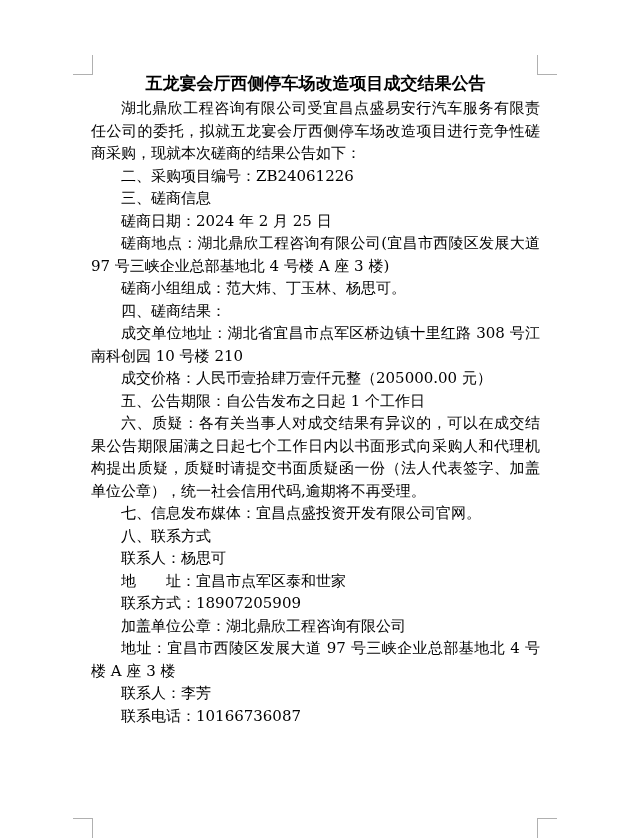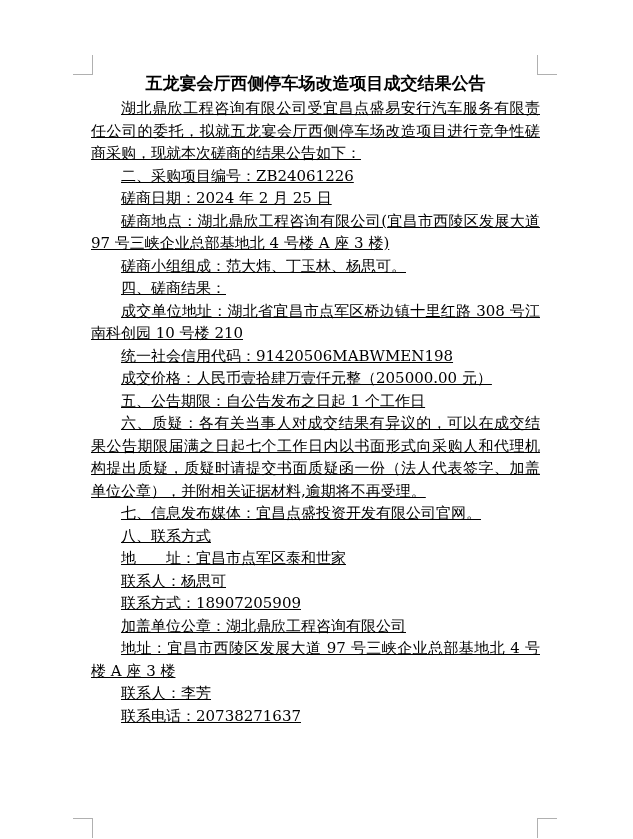--- a/index.html
+++ b/index.html
@@ -40,21 +40,21 @@
   }
   .doc-title {
     margin: 0;
     font-size: 17px;
     font-weight: bold;
     line-height: 28px;
     text-align: center;
     white-space: nowrap;
     letter-spacing: 0;
   }
-  .doc-body { margin: 0; text-decoration: underline; }
+  .doc-body { margin: 0; }
   .para {
     margin: 0;
     font-size: 15px;
     line-height: 22.5px;
     text-align: justify;
     text-indent: 2em;
     word-break: normal;
     overflow-wrap: break-word;
   }
 </style>
@@ -65,33 +65,33 @@
   <div class="crop tl"></div>
   <div class="crop tr"></div>
   <div class="crop bl"></div>
   <div class="crop br"></div>
 
   <div class="content">
     <h1 class="doc-title">五龙宴会厅西侧停车场改造项目成交结果公告</h1>
     <div class="doc-body">
         <p class="para">湖北鼎欣工程咨询有限公司受宜昌点盛易安行汽车服务有限责任公司的委托，拟就五龙宴会厅西侧停车场改造项目进行竞争性磋商采购，现就本次磋商的结果公告如下：</p>
         <p class="para">二、采购项目编号：ZB24061226</p>
+        <p class="para">三、磋商信息</p>
         <p class="para">磋商日期：2024 年 2 月 25 日</p>
         <p class="para">磋商地点：湖北鼎欣工程咨询有限公司(宜昌市西陵区发展大道 97 号三峡企业总部基地北 4 号楼 A 座 3 楼)</p>
         <p class="para">磋商小组组成：范大炜、丁玉林、杨思可。</p>
         <p class="para">四、磋商结果：</p>
         <p class="para">成交单位地址：湖北省宜昌市点军区桥边镇十里红路 308 号江南科创园 10 号楼 210</p>
-        <p class="para">统一社会信用代码：91420506MABWMEN198</p>
         <p class="para">成交价格：人民币壹拾肆万壹仟元整（205000.00 元）</p>
         <p class="para">五、公告期限：自公告发布之日起 1 个工作日</p>
-        <p class="para">六、质疑：各有关当事人对成交结果有异议的，可以在成交结果公告期限届满之日起七个工作日内以书面形式向采购人和代理机构提出质疑，质疑时请提交书面质疑函一份（法人代表签字、加盖单位公章），并附相关证据材料,逾期将不再受理。</p>
+        <p class="para">六、质疑：各有关当事人对成交结果有异议的，可以在成交结果公告期限届满之日起七个工作日内以书面形式向采购人和代理机构提出质疑，质疑时请提交书面质疑函一份（法人代表签字、加盖单位公章），统一社会信用代码,逾期将不再受理。</p>
         <p class="para">七、信息发布媒体：宜昌点盛投资开发有限公司官网。</p>
         <p class="para">八、联系方式</p>
+        <p class="para">联系人：杨思可</p>
         <p class="para">地　　址：宜昌市点军区泰和世家</p>
-        <p class="para">联系人：杨思可</p>
         <p class="para">联系方式：18907205909</p>
         <p class="para">加盖单位公章：湖北鼎欣工程咨询有限公司</p>
         <p class="para">地址：宜昌市西陵区发展大道 97 号三峡企业总部基地北 4 号楼 A 座 3 楼</p>
         <p class="para">联系人：李芳</p>
-        <p class="para">联系电话：20738271637</p>
+        <p class="para">联系电话：10166736087</p>
       </div>
   </div>
 </div>
 
 </body></html>

